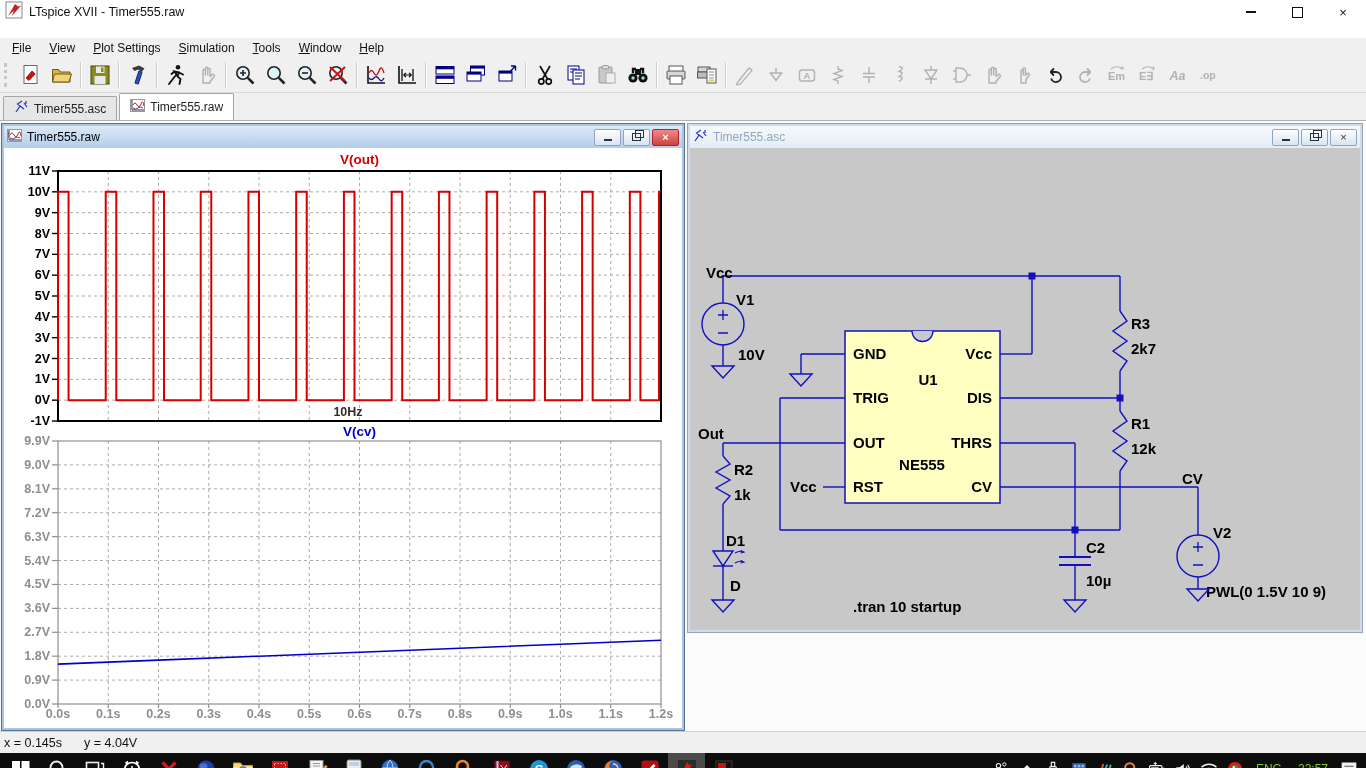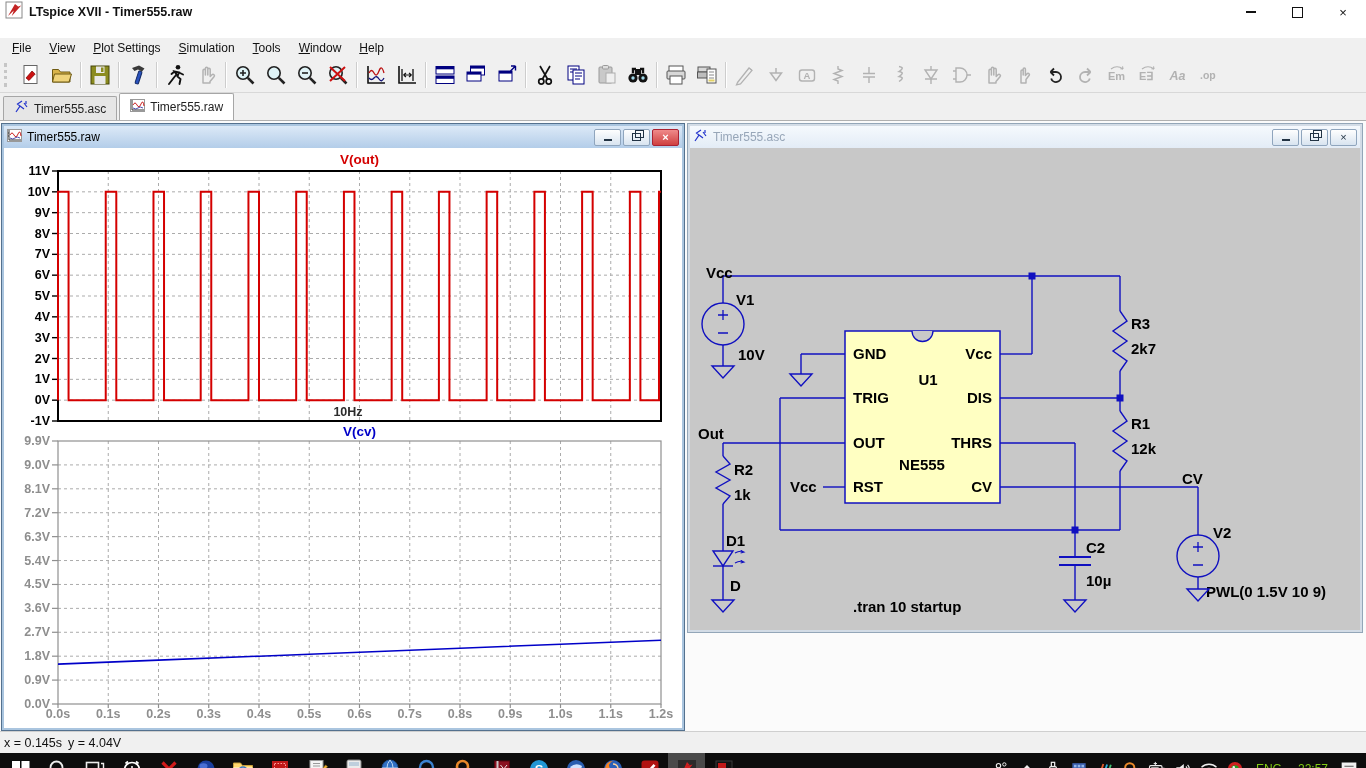--- a/index.html
+++ b/index.html
@@ -1,20 +1,20 @@
 <!DOCTYPE html>
 <html><head>
 <meta charset="utf-8">
 <style>
   html,body{margin:0;padding:0;background:#222;}
   #app{position:relative;width:1366px;height:768px;background:#fff;overflow:hidden;
        font-family:"Liberation Sans",sans-serif;}
   
   #titlebar{height:24px;background:#fff;display:flex;align-items:center;padding-left:5px;}
-  #title-text{font-size:12.5px;color:#111;margin-left:6px;font-weight:bold;}
+  #title-text{font-size:12.5px;color:#111;margin-left:6px;}
   .win-controls{margin-left:auto;display:flex;height:24px;}
   .wc{width:46px;display:flex;align-items:center;justify-content:center;color:#111;font-size:13px;}
   .glyph-min{width:10px;height:1.5px;background:#111;}
   .glyph-max{width:9px;height:9px;border:1.2px solid #111;}
   
   #menubar{height:20px;background:#f0f0f0;display:flex;align-items:center;font-size:12px;padding-left:3px;margin-top:14px;}
   .menu-item{padding:2px 9px;color:#111;}
   
   #toolbar{height:34px;background:#f0f0f0;border-bottom:1px solid #d8d8d8;display:flex;align-items:center;padding-left:2px;}
   #toolbar-items{display:flex;align-items:center;}
@@ -45,21 +45,21 @@
   #wavewin .ccontent{height:580px;background:#fff;}
   #schwin .ccontent{height:482px;background:#c8c8c8;}
   svg text{font-family:"Liberation Sans",sans-serif;}
   .p1lab{fill:#000;font-weight:bold;font-size:12.5px;}
   .p2lab{fill:#8e8e8e;font-weight:bold;font-size:12.5px;}
   .xlab{fill:#8e8e8e;font-weight:bold;font-size:12.5px;}
   .ann{fill:#2c2c2c;font-weight:bold;font-size:12.5px;}
   .st{fill:#000;font-weight:bold;font-size:15px;}
   
   #statusbar{height:21px;background:#f0f0f0;border-top:1px solid #cfcfcf;display:flex;align-items:center;
-             font-size:12.5px;color:#111;padding-left:4px;gap:6px;}
+             font-size:12.5px;color:#111;padding-left:4px;gap:22px;}
   
   #taskbar{height:31px;background:#0d0d0d;display:flex;align-items:center;}
   #tb-apps{display:flex;height:31px;padding-left:2px;}
   .tb-cell{position:relative;width:37px;height:31px;display:flex;align-items:center;justify-content:center;}
   .tb-cell.active{background:#4a4a4a;}
   .tb-underline{position:absolute;bottom:0;left:6px;width:25px;height:2.5px;background:#76b9ed;}
   #tb-tray{margin-left:auto;display:flex;align-items:center;height:31px;padding-right:4px;}
   .tray-cell{width:26px;height:31px;display:flex;align-items:center;justify-content:center;}
   .tray-text{color:#84cc16;font-size:12px;padding:0 8px;}
 </style>

